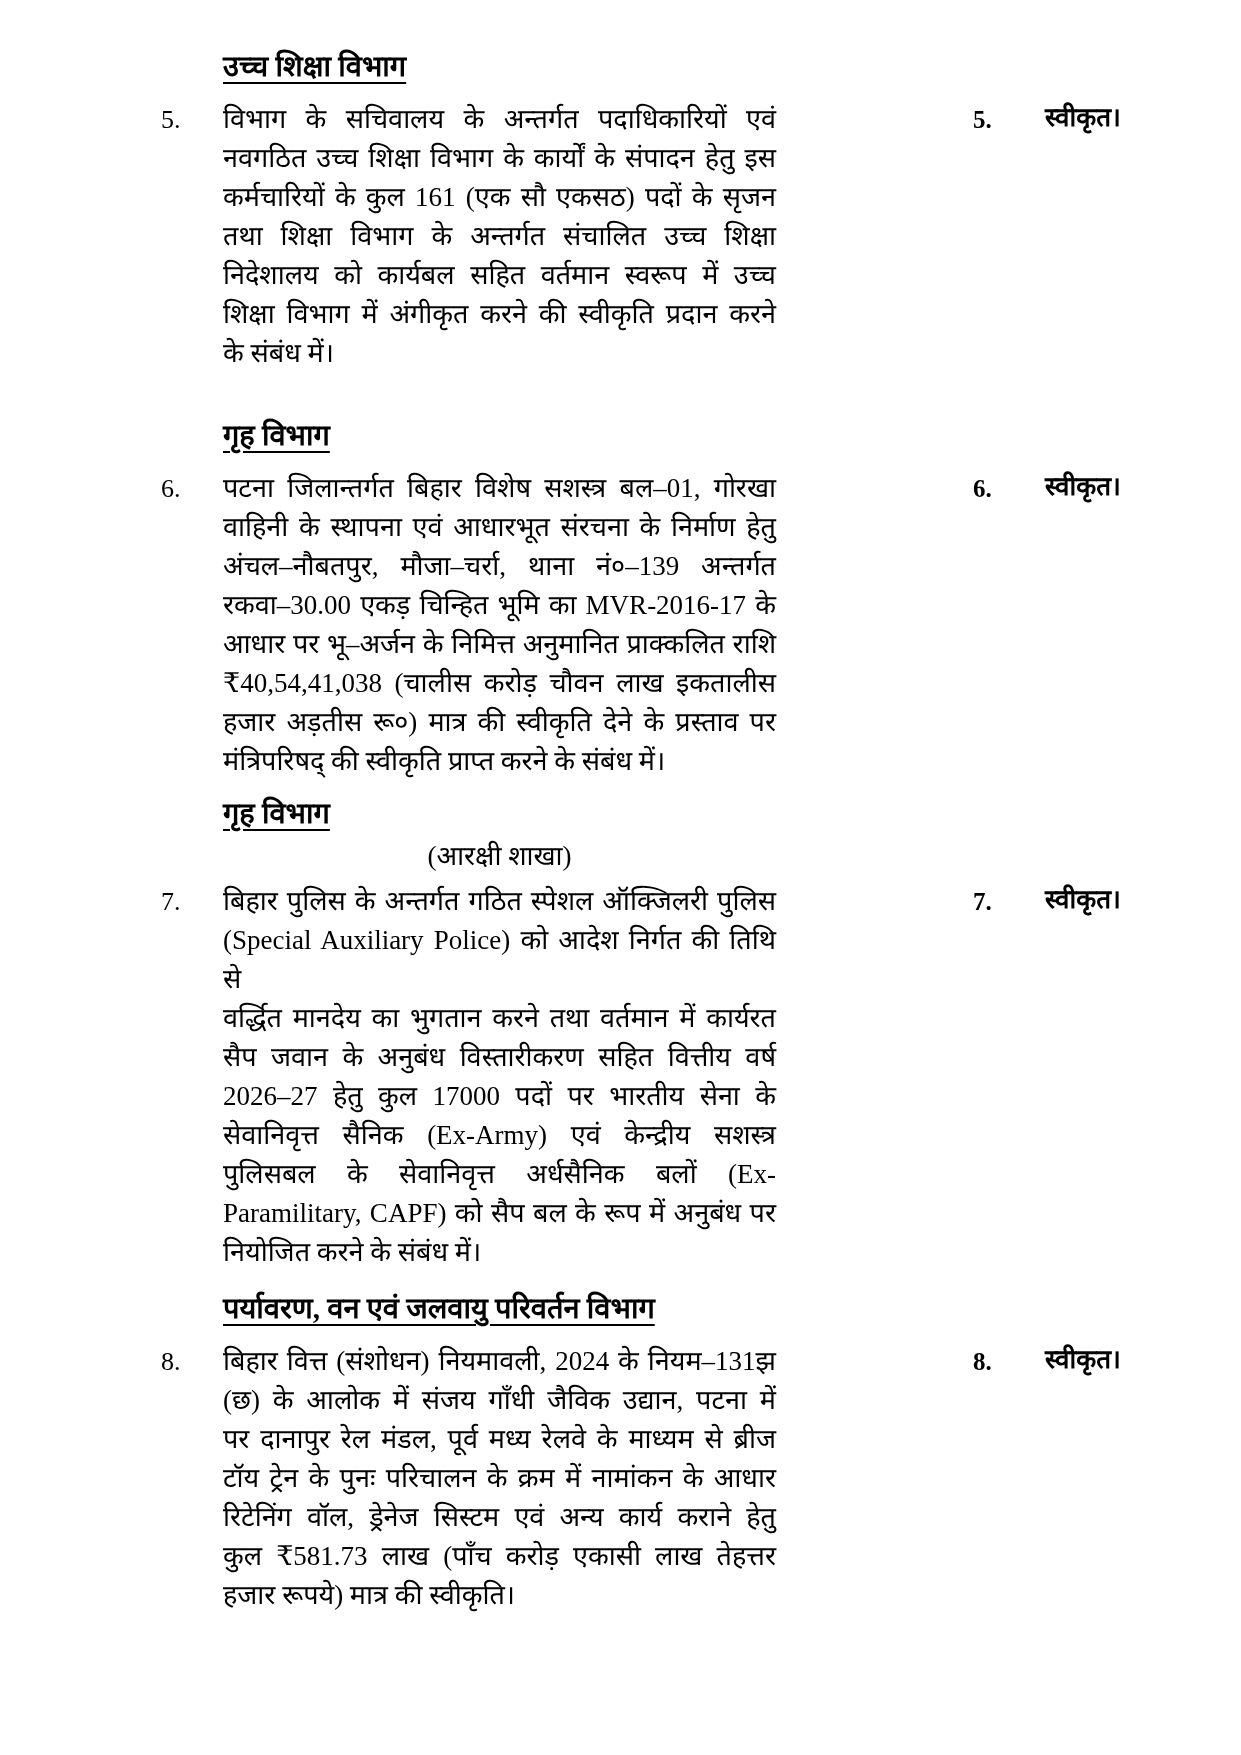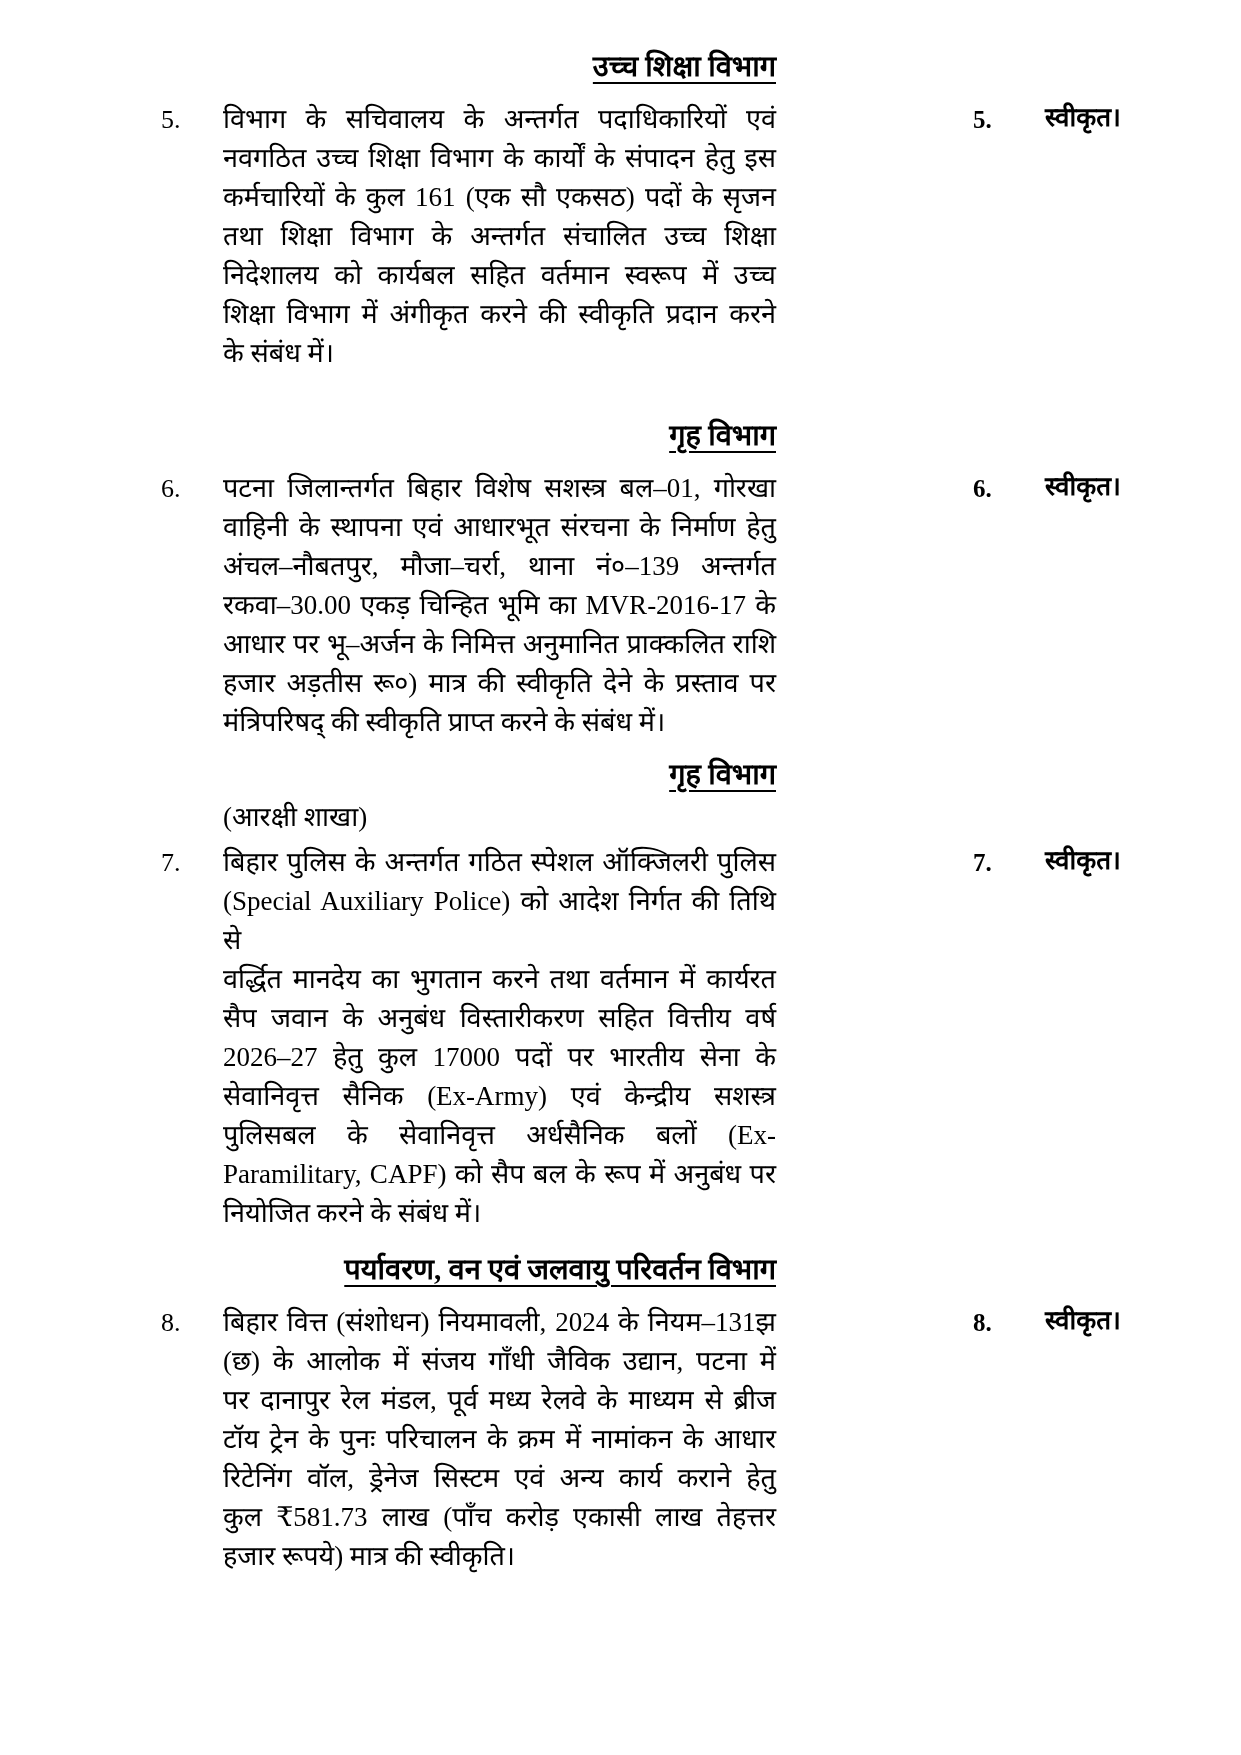--- a/index.html
+++ b/index.html
@@ -15,34 +15,35 @@
   .page { padding-top: 46px; }
 
   .section { }
   #sections .section:nth-child(2) { margin-top: 42px; }
   #sections .section:nth-child(3) { margin-top: 12px; }
   #sections .section:nth-child(4) { margin-top: 16px; }
 
   .heading {
     margin: 0 0 14px 223px;
     width: 553px;
-    text-align: right;
+    text-align: left;
     font-size: 29px;
     line-height: 40px;
     font-weight: bold;
   }
   .section.has-sub .heading { margin-bottom: 4px; }
   .heading-text {
     text-decoration: underline;
     text-decoration-thickness: 2px;
     text-underline-offset: 6px;
   }
   .subheading {
     margin: 0 0 6px 223px;
     width: 553px;
+    text-align: center;
     font-size: 27px;
     line-height: 39px;
     font-weight: normal;
   }
 
   .row { display: flex; align-items: flex-start; }
   .item-no {
     flex: 0 0 62px;
     margin-left: 161px;
     font-size: 26px;
@@ -100,20 +101,21 @@
     <h2 class="heading"><span class="heading-text">गृह विभाग</span></h2>
 
     <div class="row">
       <div class="item-no">6.</div>
       <div class="para">
             <div class="line">पटना जिलान्तर्गत बिहार विशेष सशस्त्र बल–01, गोरखा</div>
             <div class="line">वाहिनी के स्थापना एवं आधारभूत संरचना के निर्माण हेतु</div>
             <div class="line">अंचल–नौबतपुर, मौजा–चर्रा, थाना नं०–139 अन्तर्गत</div>
             <div class="line">रकवा–30.00 एकड़ चिन्हित भूमि का MVR-2016-17 के</div>
             <div class="line">आधार पर भू–अर्जन के निमित्त अनुमानित प्राक्कलित राशि</div>
+            <div class="line">₹40,54,41,038 (चालीस करोड़ चौवन लाख इकतालीस</div>
             <div class="line">हजार अड़तीस रू०) मात्र की स्वीकृति देने के प्रस्ताव पर</div>
             <div class="line last">मंत्रिपरिषद् की स्वीकृति प्राप्त करने के संबंध में।</div>
           </div>
       <div class="status-no">6.</div>
       <div class="status-label">स्वीकृत।</div>
     </div>
   </section>
 
   <section class="section has-sub">
     <h2 class="heading"><span class="heading-text">गृह विभाग</span></h2>

